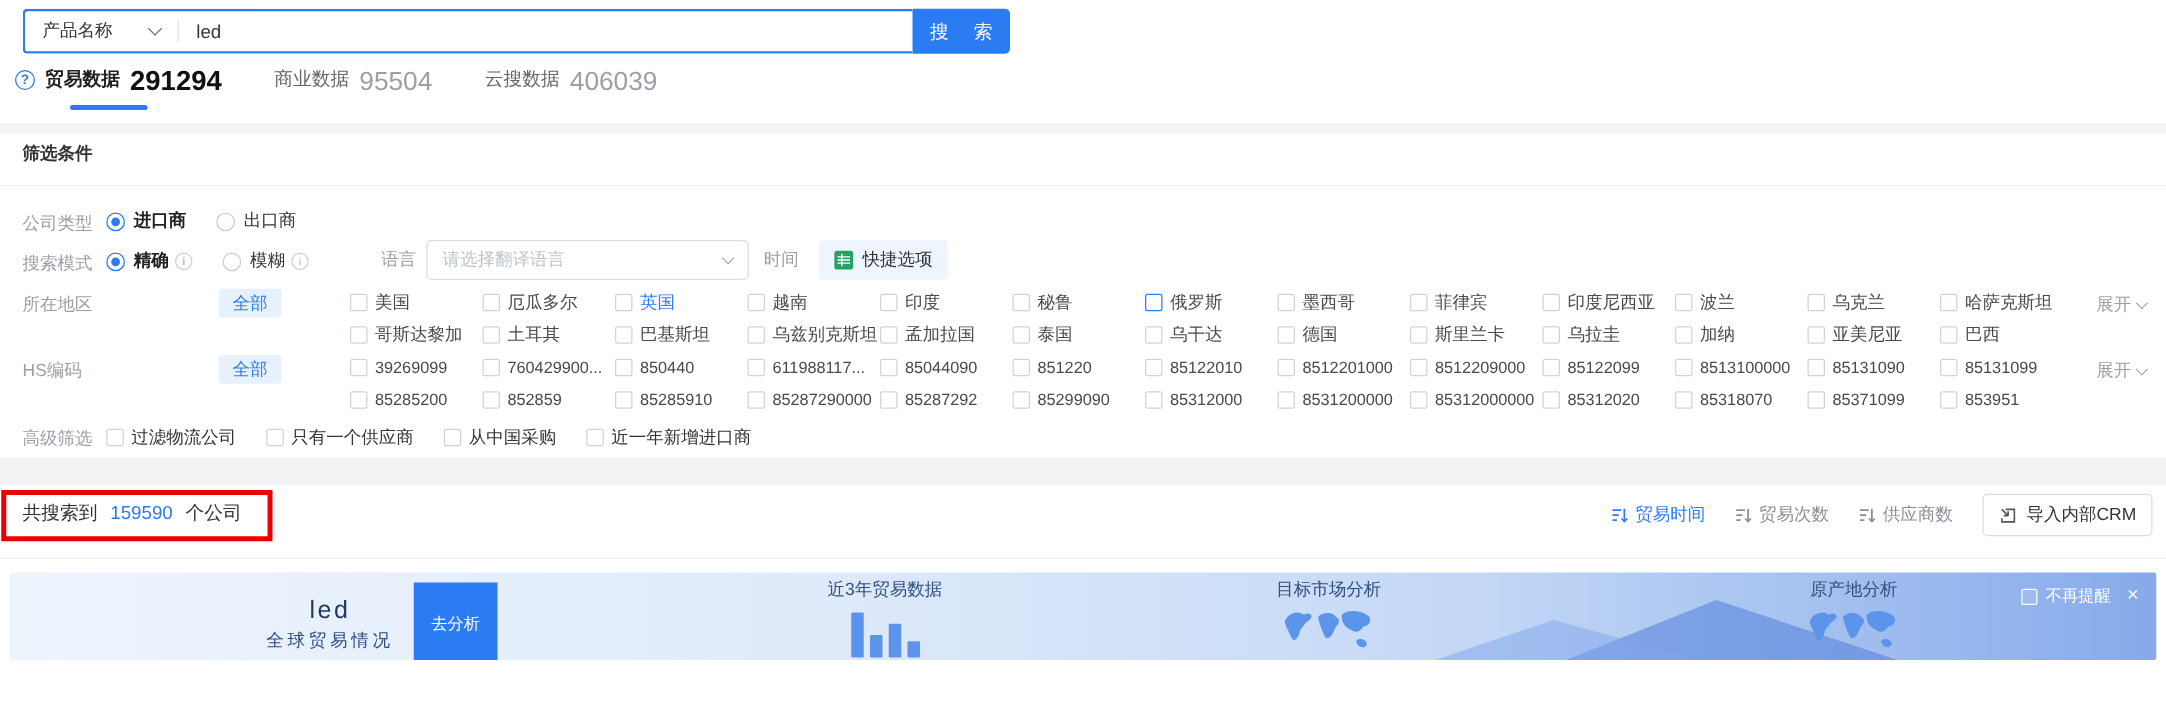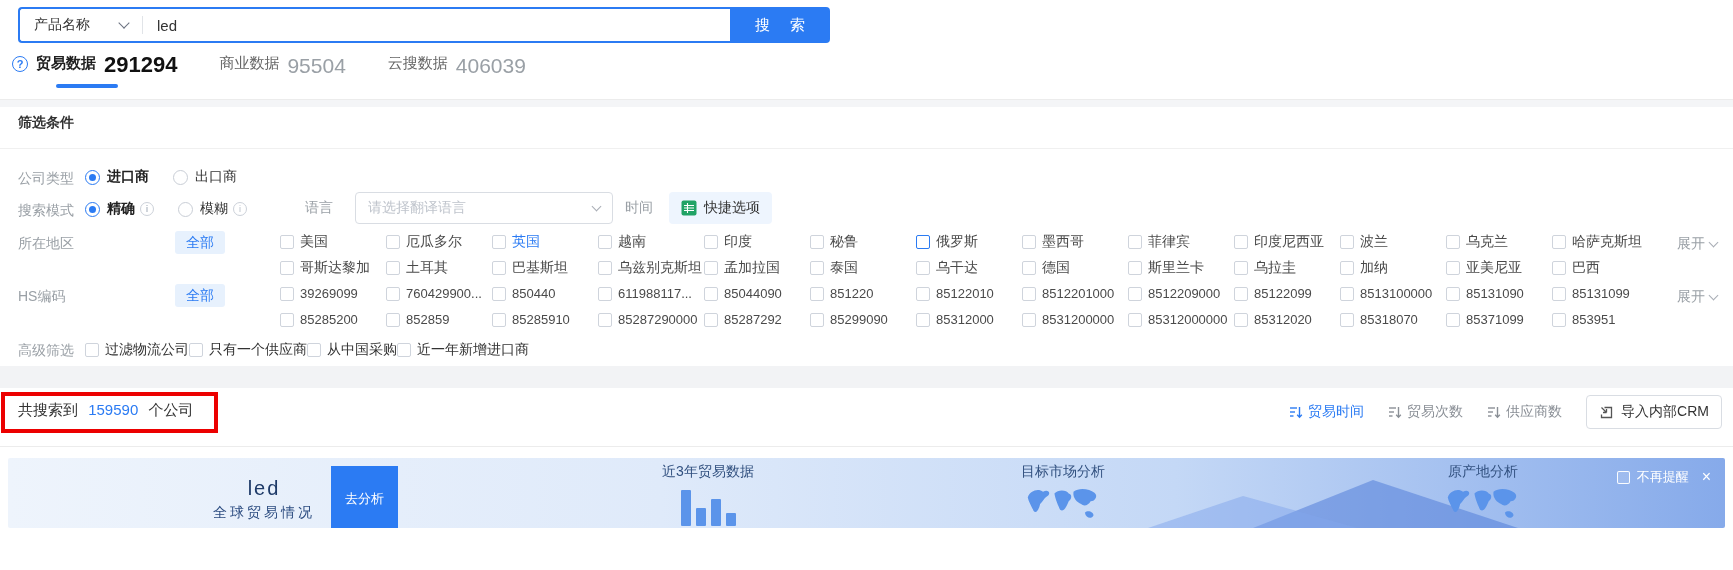--- a/index.html
+++ b/index.html
@@ -9,21 +9,21 @@
   
   .search-wrap { position:absolute; left:18px; top:7px; display:flex; }
   .search-box { width:712px; height:36px; border:2px solid #2b7bf3; border-right:none;
     border-radius:4px 0 0 4px; background:#fff; display:flex; align-items:center; }
   .category { display:flex; align-items:center; padding:0 14px; cursor:pointer; }
   .category .cat-label { font-size:14px; color:#333; margin-right:30px; }
   .chev { width:8px; height:8px; border-right:1.5px solid #6b7280; border-bottom:1.5px solid #6b7280;
     transform:rotate(45deg); margin-top:-4px; }
   .vdiv { width:1px; height:18px; background:#e1e4e8; }
   .query-input { border:none; outline:none; font-size:15px; color:#333; padding-left:14px; width:540px; background:transparent; }
-  .search-btn { width:100px; height:36px; background:#2b7bf3; color:#fff; border:none;
+  .search-btn { width:78px; height:36px; background:#2b7bf3; color:#fff; border:none;
     border-radius:0 4px 4px 0; font-size:15px; letter-spacing:8px; text-indent:8px; cursor:pointer; }
 
   
   .tabs { position:absolute; left:12px; top:54px; display:flex; align-items:flex-end; gap:42px; }
   .tab { display:flex; align-items:flex-end; gap:8px; cursor:pointer; position:relative; padding-bottom:12px; }
   .tab .t-label { font-size:15px; color:#666; padding-bottom:3px; }
   .tab .t-count { font-size:21px; color:#9aa0a6; line-height:1; font-weight:400; }
   .tab.active .t-label { color:#1f1f1f; font-weight:700; }
   .tab.active .t-count { color:#111; font-weight:700; font-size:22px; }
   .tab.active::after { content:""; position:absolute; left:44px; bottom:0; width:62px; height:4px;
@@ -44,21 +44,21 @@
     display:inline-block; position:relative; margin-right:7px; flex:none; }
   .r-dot.sel { border:1.5px solid #2b7bf3; }
   .r-dot.sel::after { content:""; position:absolute; inset:3px; border-radius:50%; background:#2b7bf3; }
   .radio.sel-lbl { font-weight:700; color:#222; }
   .info-i { display:inline-flex; width:14px; height:14px; border-radius:50%; border:1px solid #ccd1d9;
     color:#b8bfc9; font-size:9px; align-items:center; justify-content:center; margin-left:5px; font-style:normal; }
 
   .mode-controls { position:absolute; left:305px; top:0; display:flex; align-items:center; }
   .sub-label { font-size:14px; color:#9aa0a6; }
   .select-box { width:258px; height:32px; border:1px solid #d9dde3; border-radius:4px; background:#fff;
-    display:flex; align-items:center; justify-content:space-between; padding:0 12px; margin:0 12px 0 22px; cursor:pointer; }
+    display:flex; align-items:center; justify-content:space-between; padding:0 12px; margin:0 12px 0 8px; cursor:pointer; }
   .placeholder { font-size:14px; color:#bfc4cc; }
   .chev-sm { width:7px; height:7px; border-right:1.2px solid #a8adb5; border-bottom:1.2px solid #a8adb5;
     transform:rotate(45deg); margin-top:-3px; }
   .date-box { height:32px; border:1px solid #d9dde3; border-radius:4px; background:#fff; display:flex;
     align-items:center; padding:0 12px; margin-left:12px; font-size:14px; color:#333; cursor:pointer; }
   .date-box .arrow { color:#b9bec6; margin:0 14px; font-size:13px; }
   .cal-icon { margin-left:16px; display:flex; }
   .quick-btn { height:32px; margin-left:16px; background:#eef5fe; border:none; border-radius:4px;
     display:flex; align-items:center; gap:7px; padding:0 12px; font-size:14px; color:#333; cursor:pointer; }
 
@@ -67,21 +67,21 @@
   .cb-line { position:absolute; left:280px; display:flex; }
   .cb-item { width:106px; flex:none; display:flex; align-items:center; font-size:14px; color:#4a4a4a;
     white-space:nowrap; cursor:pointer; }
   .cb { width:14px; height:14px; border:1px solid #cfd4dc; border-radius:2px; background:#fff;
     margin-right:6px; flex:none; }
   .cb-item.box-blue .cb { border-color:#2b7bf3; }
   .cb-item.text-blue .cb-label { color:#2b7bf3; }
   .hs .cb-item { font-size:13px; }
   .expand { position:absolute; right:16px; color:#9aa0a6; font-size:14px; display:flex; align-items:center;
     gap:5px; cursor:pointer; }
-  .adv-group { position:absolute; left:85px; display:flex; }
+  .adv-group { position:absolute; left:85px; display:flex; gap:24px; }
   .adv-group .cb-item { width:auto; color:#333; }
 
   
   .strip2 { position:absolute; top:366px; left:0; width:100%; height:22px; background:#f2f3f5; }
   .res-text { position:absolute; left:18px; top:401px; font-size:15px; color:#333; }
   .res-text .cnt { color:#2b7bf3; margin:16px 6px; }
   .red-box { position:absolute; left:1px; top:392px; width:217px; height:41px; border:4px solid #ec0000; z-index:6; }
   .sorts { position:absolute; right:11px; top:395px; display:flex; align-items:center; gap:24px; }
   .sort { display:flex; align-items:center; gap:5px; font-size:14px; color:#8a8f96; cursor:pointer; }
   .sort.active { color:#2b7bf3; }

